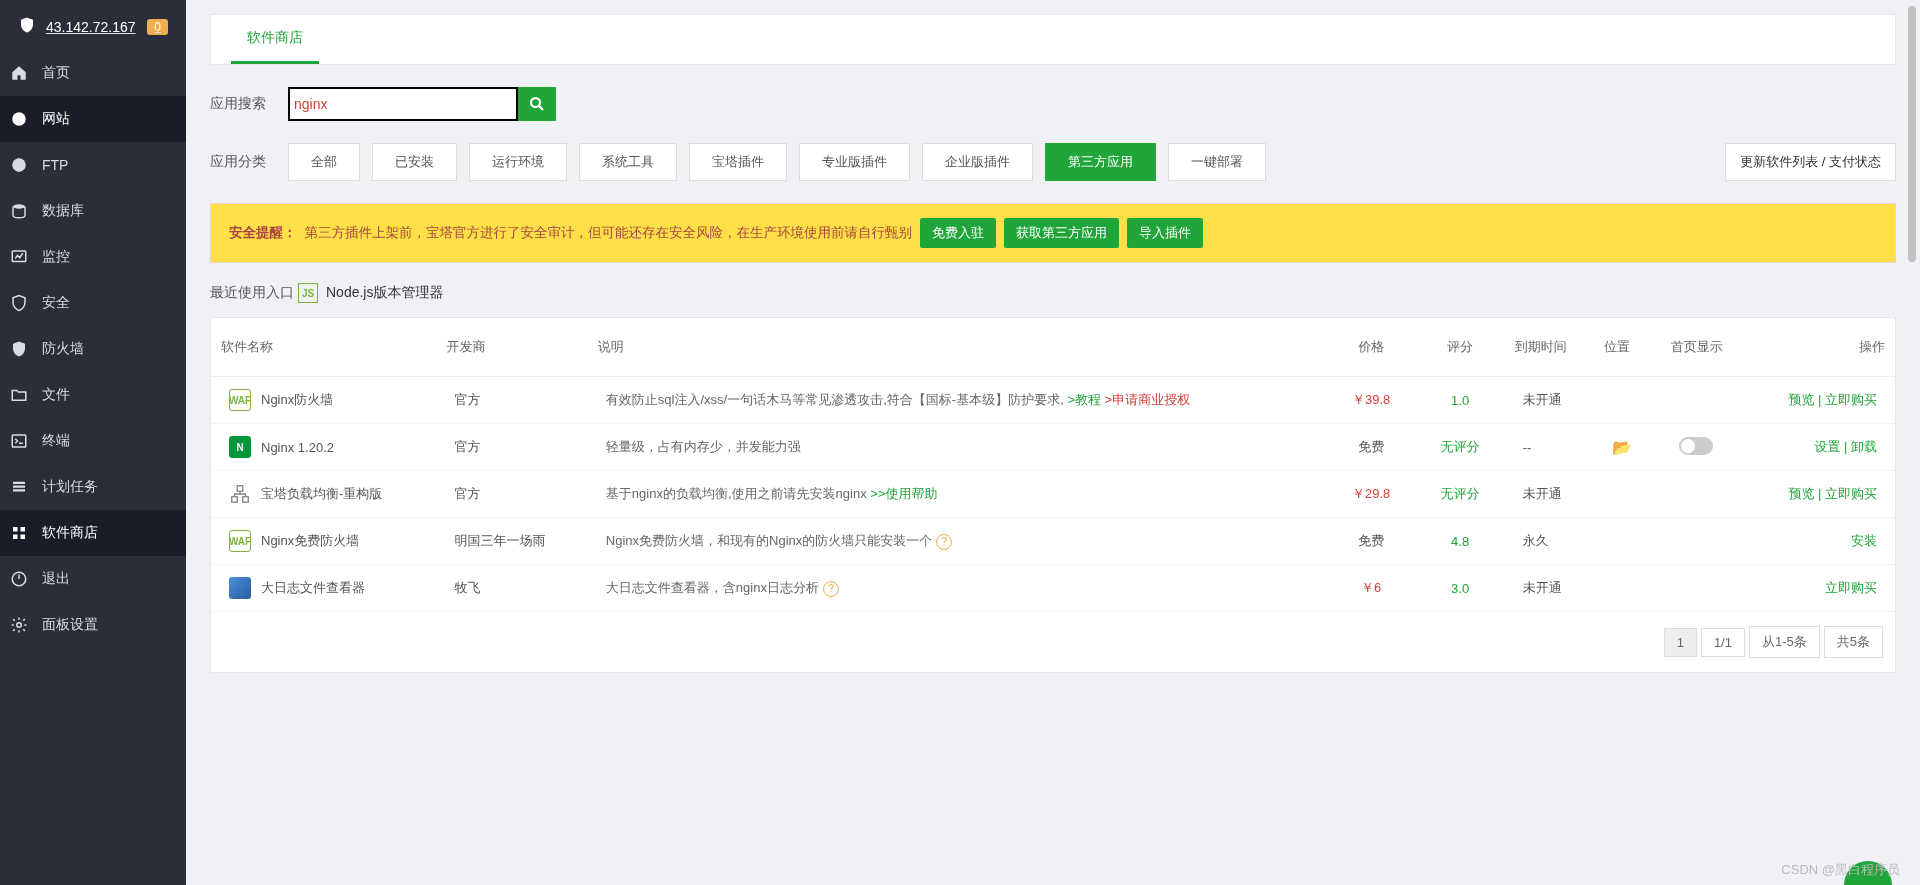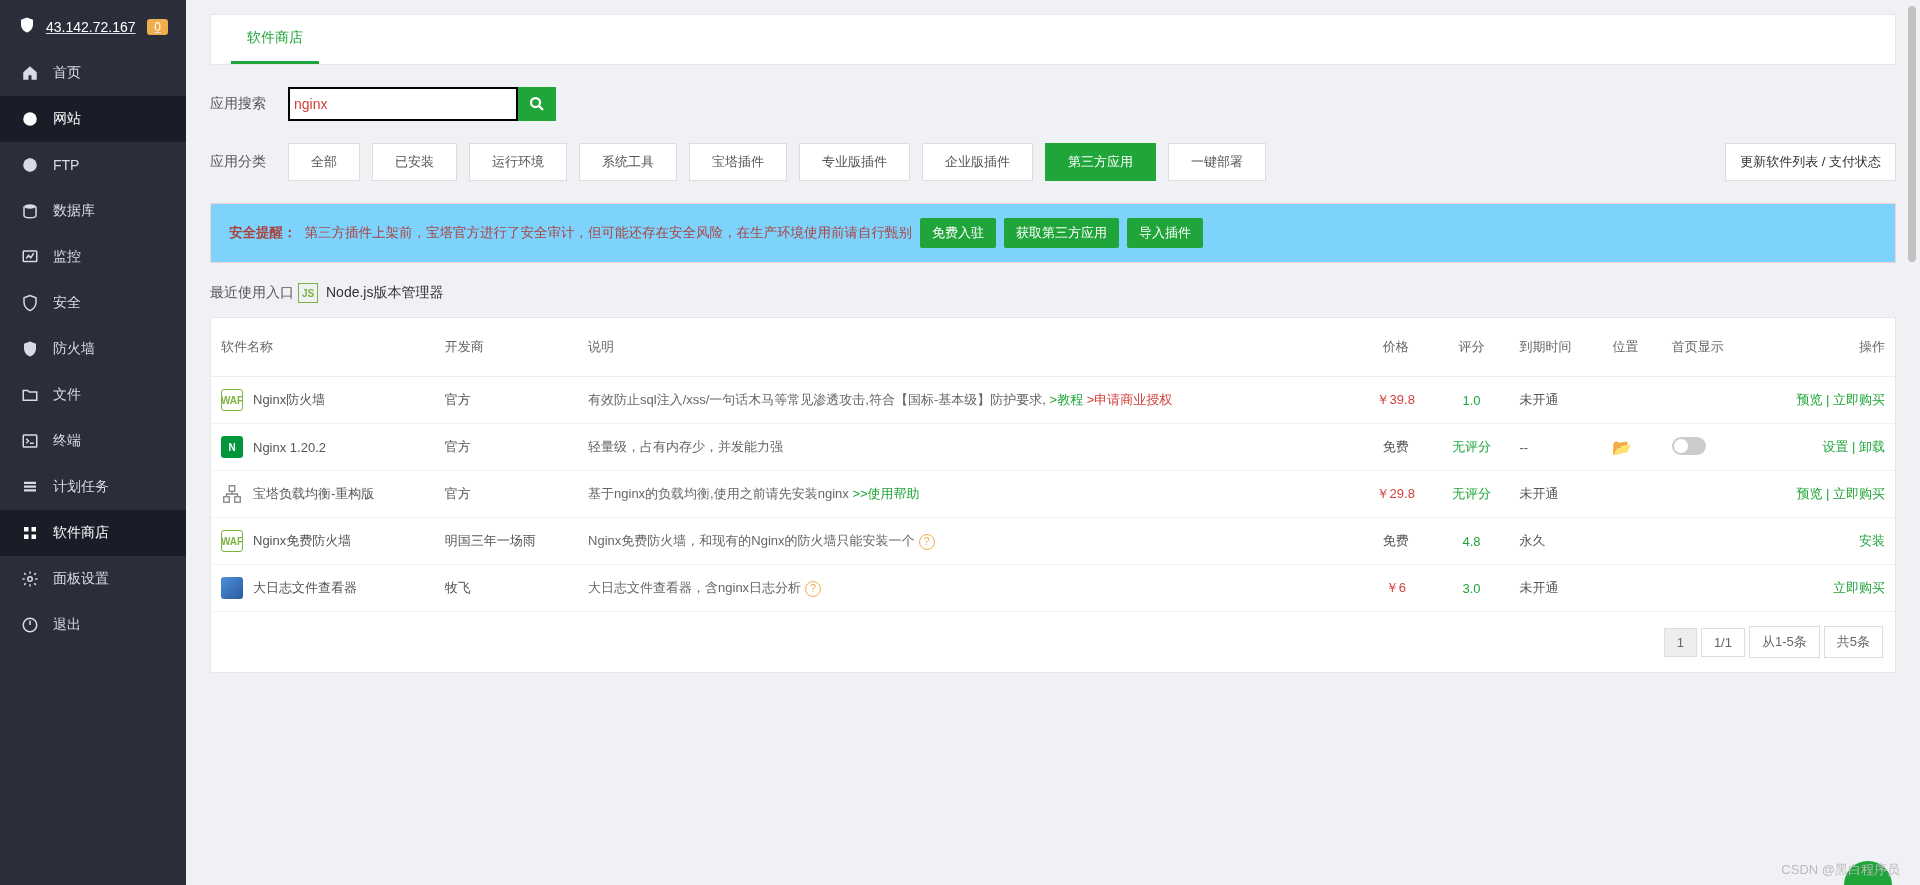--- a/index.html
+++ b/index.html
@@ -5,53 +5,53 @@
 * { margin: 0; padding: 0; box-sizing: border-box; }
 body { font-family: "Microsoft YaHei", -apple-system, sans-serif; font-size: 13px; background: #f0f1f5; color: #333; }
 .container { display: flex; min-height: 885px; }
 
 
 .sidebar { width: 186px; background: #2a2e3b; color: #e0e0e0; flex-shrink: 0; }
 .sidebar-header { display: flex; align-items: flex-end; padding: 15px 18px; gap: 10px; text-decoration: underline; }
 .sidebar-header .shield { width: 18px; height: 20px; }
 .sidebar-header .ip { color: #fff; font-size: 14px; }
 .badge-count { background: #f0ad4e; color: #fff; border-radius: 3px; padding: 1px 7px; font-size: 12px; margin-left: auto; }
-.sidebar-item { display: flex; align-items: center; padding: 14px 21px; gap: 14px; cursor: pointer; color: #d8dbe4; font-size: 14px; }
+.sidebar-item { display: flex; align-items: center; padding: 14px 10px; gap: 14px; cursor: pointer; color: #d8dbe4; font-size: 14px; }
 .sidebar-item.active { background: #1a1d27; color: #fff; }
 .sidebar-item .icon { width: 18px; height: 18px; display: inline-flex; align-items: center; justify-content: center; }
 
 
 .main { flex: 1; padding: 0 24px 24px 24px; position: relative; }
 .tab-bar { background: #fff; margin-top: 14px; padding: 0 20px; display: flex; border: 1px solid #e6e6e6; }
 .tab { padding: 14px 16px; color: #20a53a; border-bottom: 3px solid #20a53a; font-size: 14px; cursor: pointer; }
 
 .row { display: flex; align-items: center; margin-top: 22px; gap: 18px; }
 .row-label { width: 60px; color: #555; font-size: 14px;}
 .search-box { display: flex; }
 .search-input { width: 230px; height: 34px; border: 2px solid #000; padding: 0 4px; font-size: 14px; outline: none; color: #d43f3a; }
 .search-btn { width: 38px; height: 34px; background: #20a53a; border: 2px solid #20a53a; display: flex; align-items: center; justify-content: center; cursor: pointer; }
 
 .cat-btn { padding: 9px 22px; background: #fff; border: 1px solid #ddd; cursor: pointer; font-size: 13px; color: #555; }
 .cat-btn.active { background: #20a53a; color: #fff; border-color: #20a53a; }
 .update-link { margin-left: auto; padding: 9px 14px; border: 1px solid #ddd; background: #fff; cursor: pointer; font-size: 13px; }
 
-.alert { background: #7dd3fc; border: 1px solid #f2d3d3; padding: 14px 18px; margin-top: 22px; display: flex; align-items: center; gap: 8px; color: #a94442; font-size: 13.5px; }
+.alert { background: #fde047; border: 1px solid #f2d3d3; padding: 14px 18px; margin-top: 22px; display: flex; align-items: center; gap: 8px; color: #a94442; font-size: 13.5px; }
 .alert strong { color: #a94442; }
 .green-btn { background: #20a53a; color: #fff; border: none; padding: 6px 12px; border-radius: 2px; cursor: pointer; font-size: 13px; }
 
 .recent-row { display: flex; align-items: center; gap: 4px; margin-top: 20px; font-size: 14px; color: #555; }
 .recent-link { color: #333; display: flex; align-items: center; gap: 8px; }
 .js-icon { width: 20px; height: 20px; border: 1.5px solid #7cb342; border-radius: 0; display: flex; align-items: center; justify-content: center; color: #7cb342; font-size: 10px; font-weight: bold; }
 
 .table-wrap { background: #fff; border: 1px solid #e6e6e6; margin-top: 14px; }
 table { width: 100%; border-collapse: collapse; }
 th { text-align: left; padding: 20px 10px; font-weight: normal; color: #666; border-bottom: 1px solid #eee; font-size: 13px; }
 th.center { text-align: center; }
 th.right { text-align: right; }
-td { padding: 12px 10px; border-bottom: 1px solid #f2f2f2; vertical-align: middle; font-size: 13px; color: #555; }
+td { padding: 12px 18px; border-bottom: 1px solid #f2f2f2; vertical-align: middle; font-size: 13px; color: #555; }
 td.right { text-align: right; }
 td.center { text-align: center; }
 .sw-name { display: flex; align-items: center; gap: 10px; }
 .sw-icon { width: 22px; height: 22px; display: inline-flex; align-items: center; justify-content: center; border-radius: 3px; font-size: 10px; font-weight: bold; }
 .desc { color: #666; line-height: 1.5; }
 .link-green { color: #20a53a; cursor: pointer; }
 .link-red { color: #d43f3a; }
 .price-red { color: #d43f3a; }
 .rating { color: #20a53a; }
 .qmark { display: inline-flex; width: 16px; height: 16px; border: 1px solid #f0ad4e; color: #f0ad4e; border-radius: 50%; align-items: center; justify-content: center; font-size: 11px; margin-left: 4px; }
@@ -174,34 +174,34 @@
               <rect x="14" y="4" width="6" height="6"></rect>
               <rect x="4" y="14" width="6" height="6"></rect>
               <rect x="14" y="14" width="6" height="6"></rect>
             </svg>
           </span>
           <span>软件商店</span>
         </div>
         <div class="sidebar-item">
           <span class="icon">
             <svg viewBox="0 0 24 24" width="18" height="18" fill="currentColor">
+              <circle cx="12" cy="12" r="9" fill="none" stroke="currentColor" stroke-width="2"></circle>
+              <path d="M12 6v6" stroke="currentColor" stroke-width="2"></path>
+            </svg>
+          </span>
+          <span>退出</span>
+        </div>
+        <div class="sidebar-item">
+          <span class="icon">
+            <svg viewBox="0 0 24 24" width="18" height="18" fill="currentColor">
               <circle cx="12" cy="12" r="3" fill="none" stroke="currentColor" stroke-width="2"></circle>
               <path d="M12 2v3M12 19v3M4.2 4.2l2.1 2.1M17.7 17.7l2.1 2.1M2 12h3M19 12h3M4.2 19.8l2.1-2.1M17.7 6.3l2.1-2.1" stroke="currentColor" stroke-width="2"></path>
             </svg>
           </span>
           <span>面板设置</span>
-        </div>
-        <div class="sidebar-item">
-          <span class="icon">
-            <svg viewBox="0 0 24 24" width="18" height="18" fill="currentColor">
-              <circle cx="12" cy="12" r="9" fill="none" stroke="currentColor" stroke-width="2"></circle>
-              <path d="M12 6v6" stroke="currentColor" stroke-width="2"></path>
-            </svg>
-          </span>
-          <span>退出</span>
         </div>
       </div>
   </div>
 
   <div class="main">
     <div class="tab-bar">
       <div class="tab">软件商店</div>
     </div>
 
     <div class="row">

